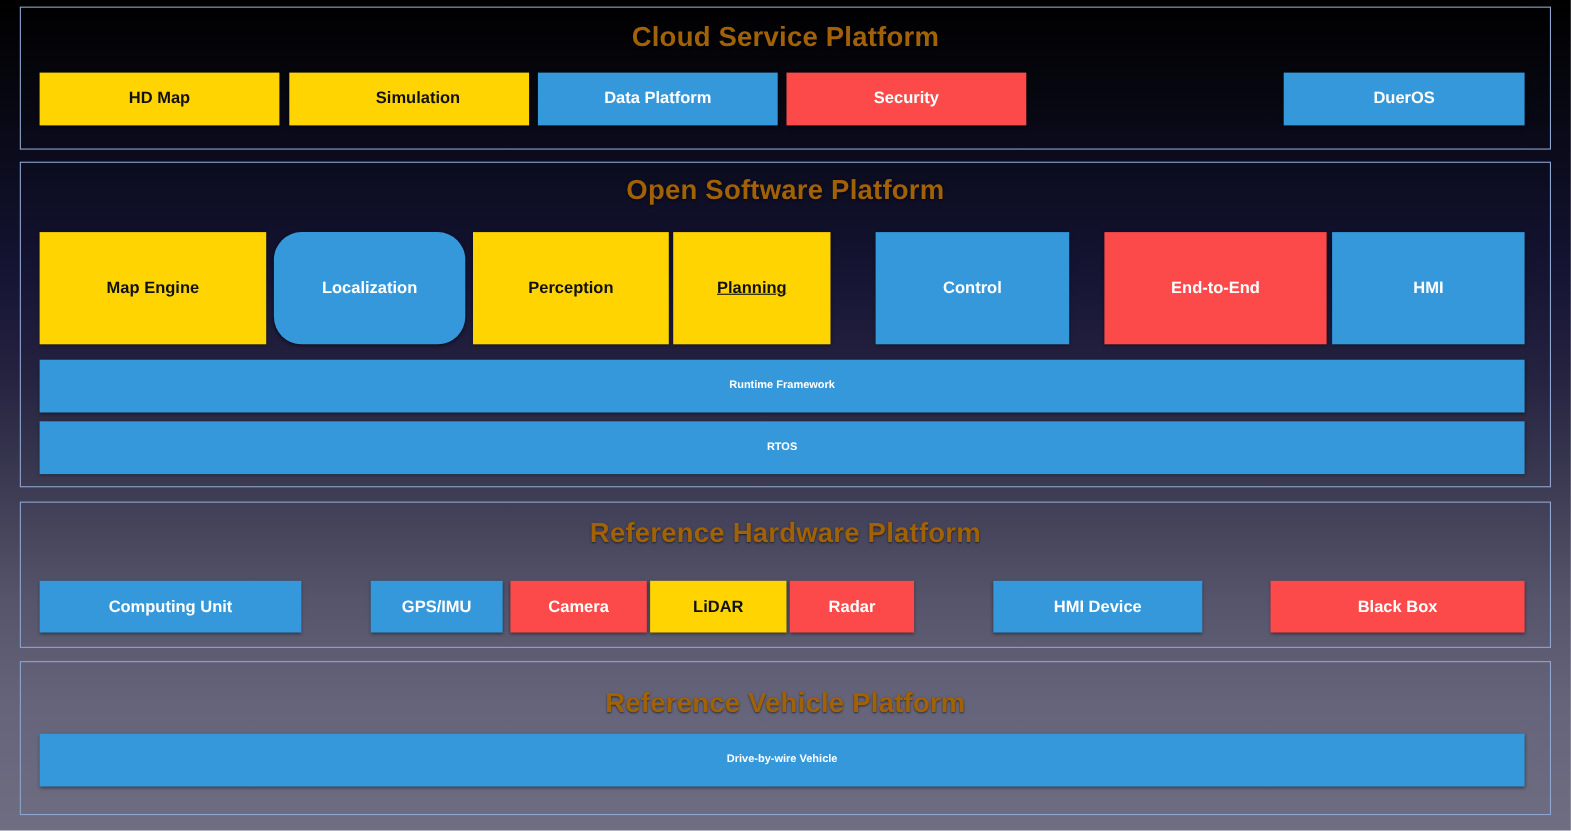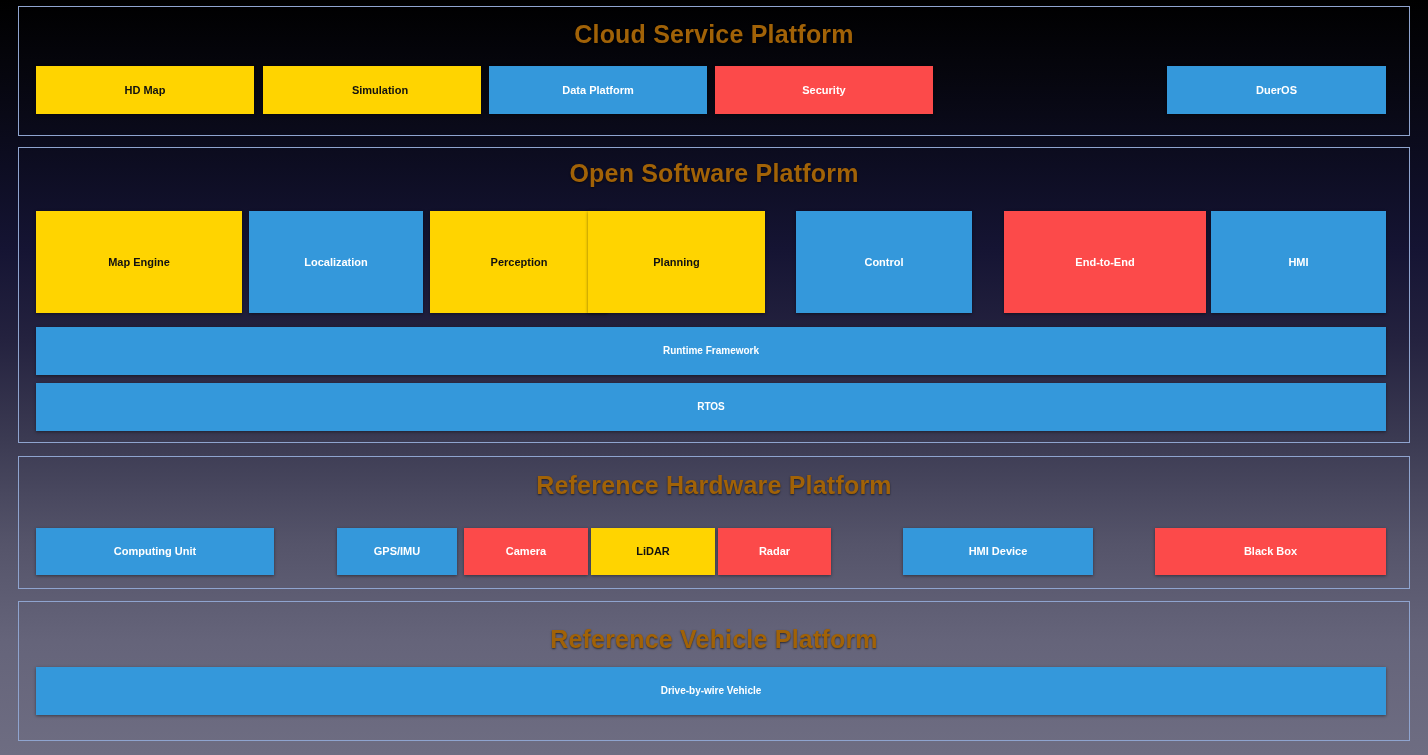--- a/index.html
+++ b/index.html
@@ -64,21 +64,21 @@
   #title-hardware { top: 471px; }
   #title-vehicle  { top: 625px; }
 
   
   .block {
     position: absolute;
     display: flex;
     align-items: center;
     justify-content: center;
     font-weight: bold;
-    font-size: 11px;
+    font-size: 15px;
     text-align: center;
     line-height: 1.15;
     padding: 2px 4px;
     box-shadow: 0 1px 3px rgba(0,0,0,0.45);
   }
 
   .block.blue   { background: #3498db; color: #ffffff; }
   .block.yellow { background: #ffd400; color: #111111; }
   .block.red    { background: #fc4a4a; color: #ffffff; }
 
@@ -111,23 +111,23 @@
   <div class="block yellow row-cloud" style="left:36px;  width:218px;">HD Map</div>
   <div class="block yellow row-cloud" style="left:263px; width:218px;padding-left:20px;">Simulation</div>
   <div class="block blue row-cloud" style="left:489px; width:218px;">Data Platform</div>
   <div class="block red row-cloud" style="left:715px; width:218px;">Security</div>
   <div class="block blue row-cloud" style="left:1167px;width:219px;">DuerOS</div>
 
   <div class="panel" id="panel-software"></div>
   <div class="panel-title" id="title-software">Open Software Platform</div>
 
   <div class="block yellow row-modules" style="left:36px;   width:206px;">Map Engine</div>
-  <div class="block blue row-modules" style="left:249px;  width:174px;">Localization</div>
+  <div class="block blue row-modules" style="left:249px;  width:174px;border-radius:25px;">Localization</div>
   <div class="block yellow row-modules" style="left:430px;  width:178px;">Perception</div>
-  <div class="block yellow row-modules" style="left:588px;  width:177px;">Planning</div>
+  <div class="block yellow row-modules" style="left:612px;  width:143px;text-decoration:underline;">Planning</div>
   <div class="block blue row-modules" style="left:796px;  width:176px;">Control</div>
   <div class="block red row-modules" style="left:1004px; width:202px;">End-to-End</div>
   <div class="block blue row-modules" style="left:1211px; width:175px;">HMI</div>
 
   <div class="block blue wide-bar" id="blk-runtime">Runtime Framework</div>
   <div class="block blue wide-bar" id="blk-rtos">RTOS</div>
 
   <div class="panel" id="panel-hardware"></div>
   <div class="panel-title" id="title-hardware">Reference Hardware Platform</div>
 

